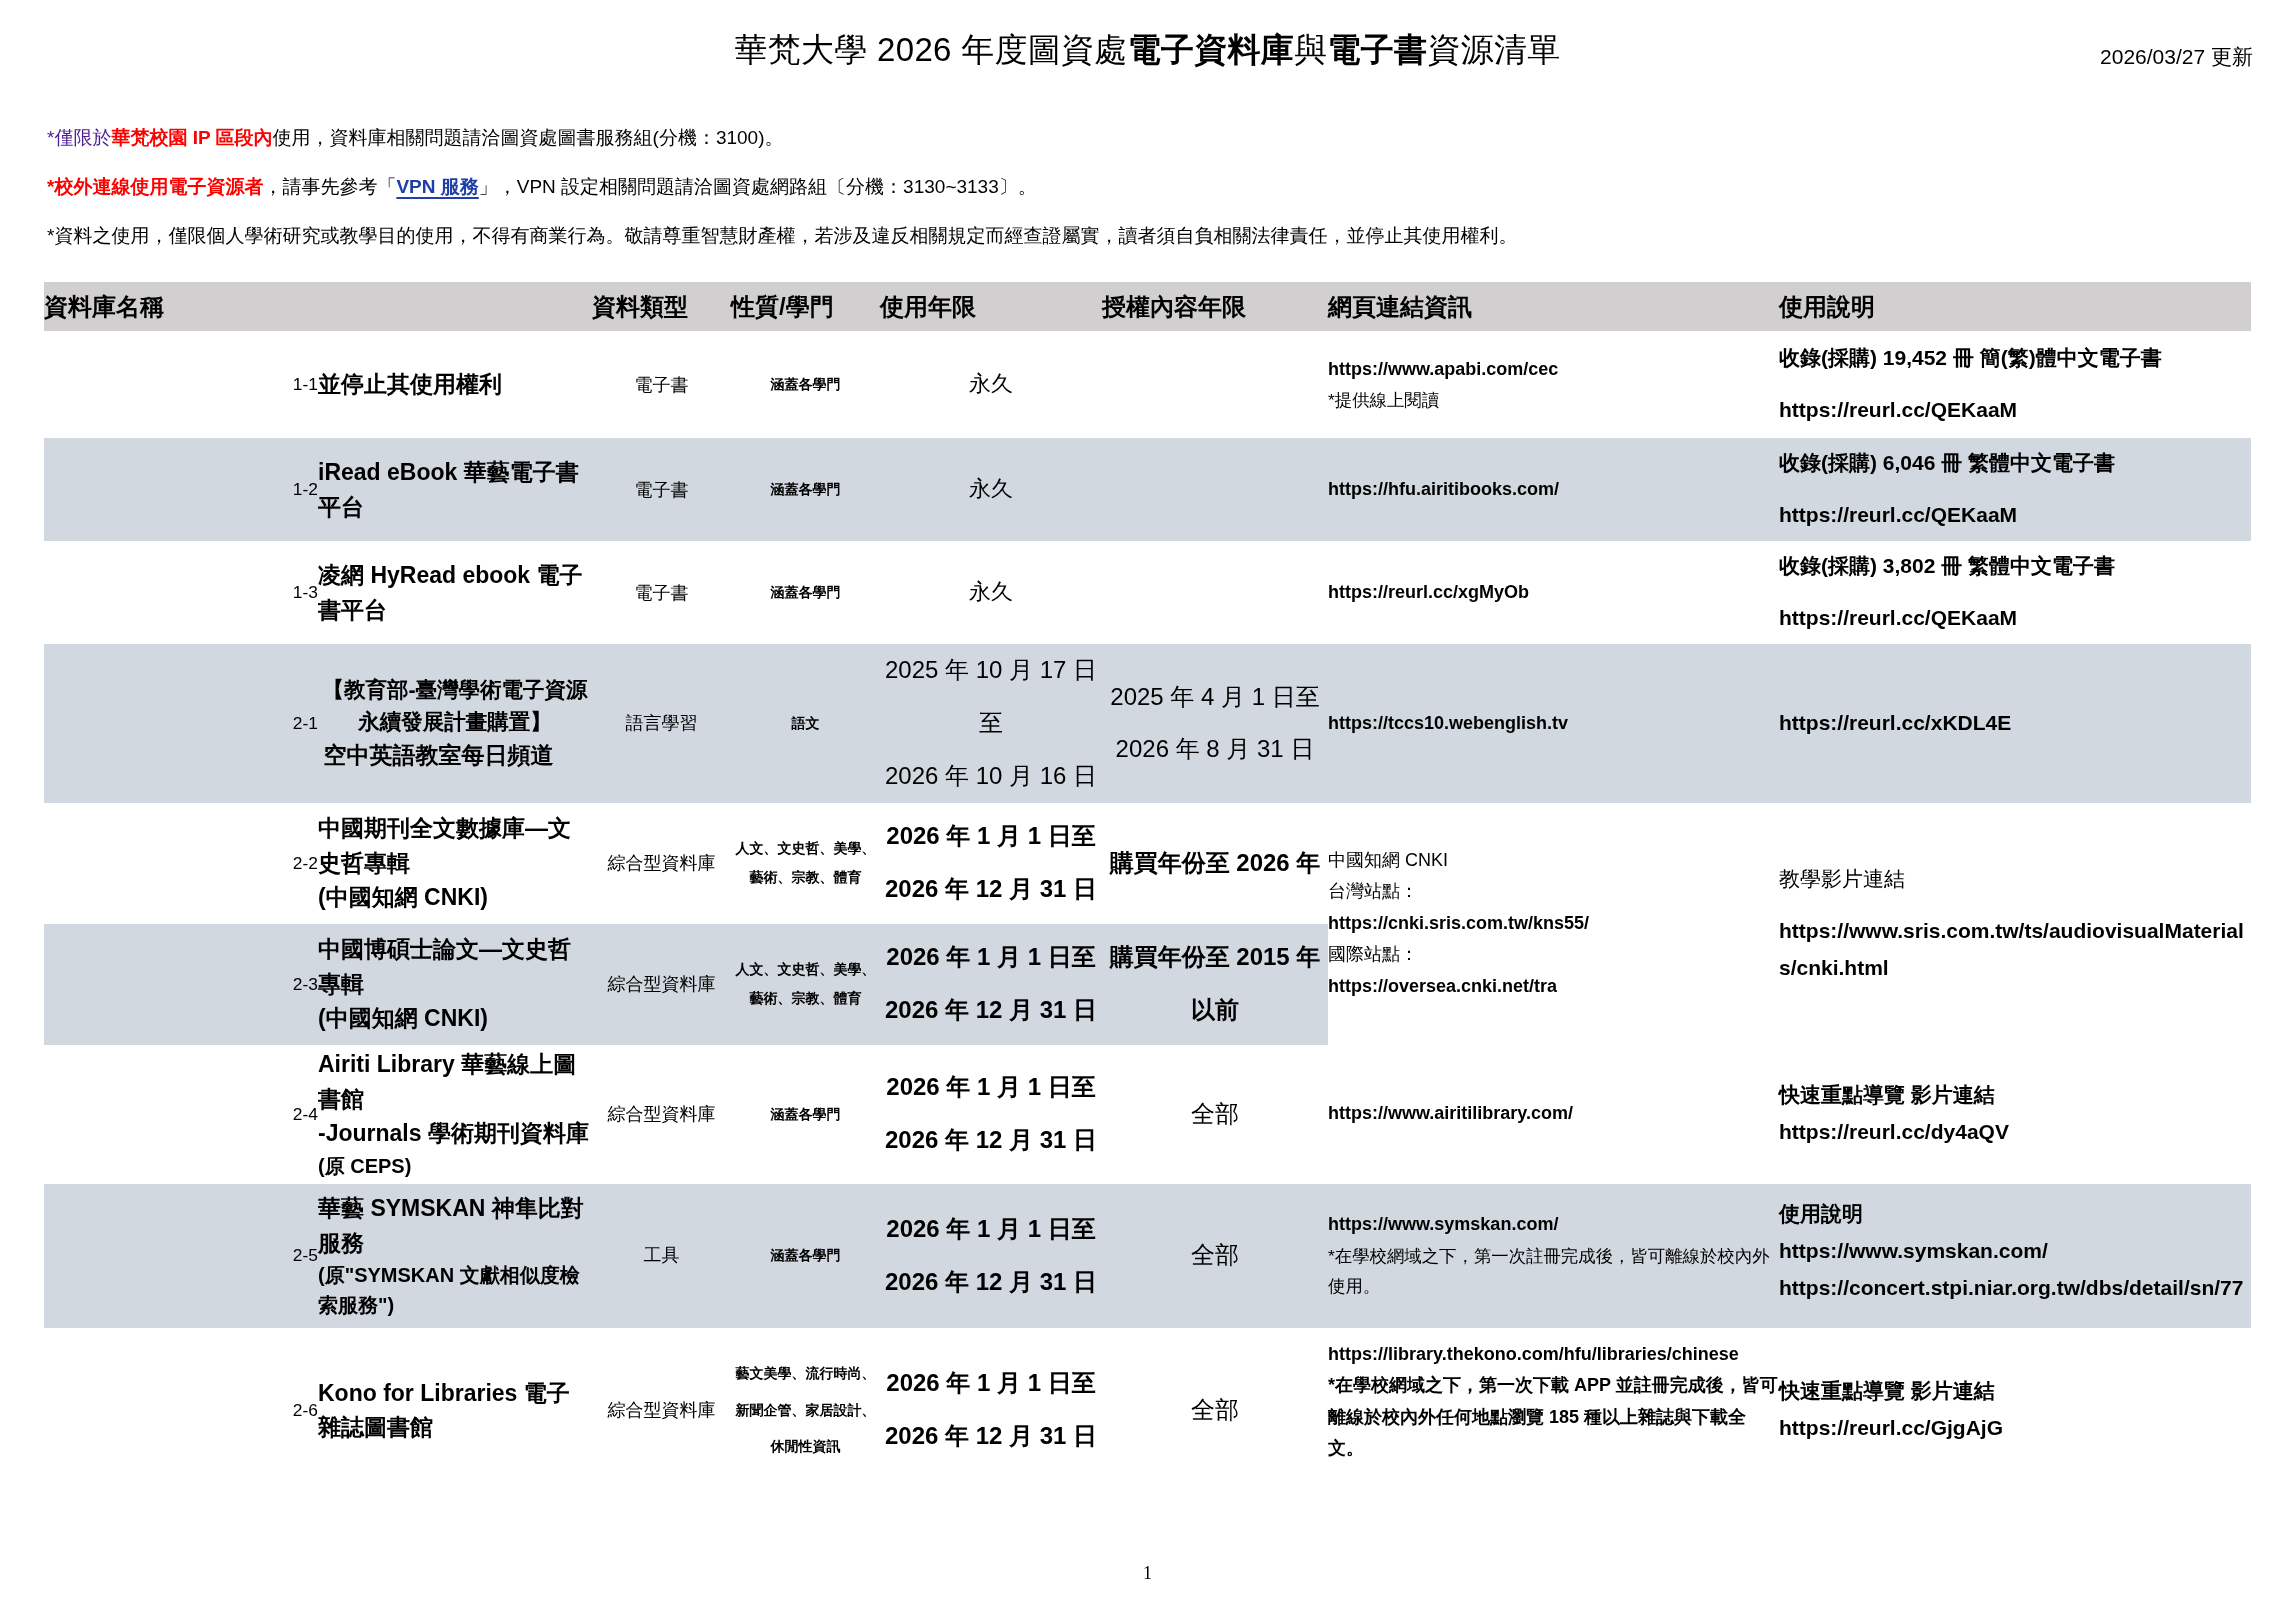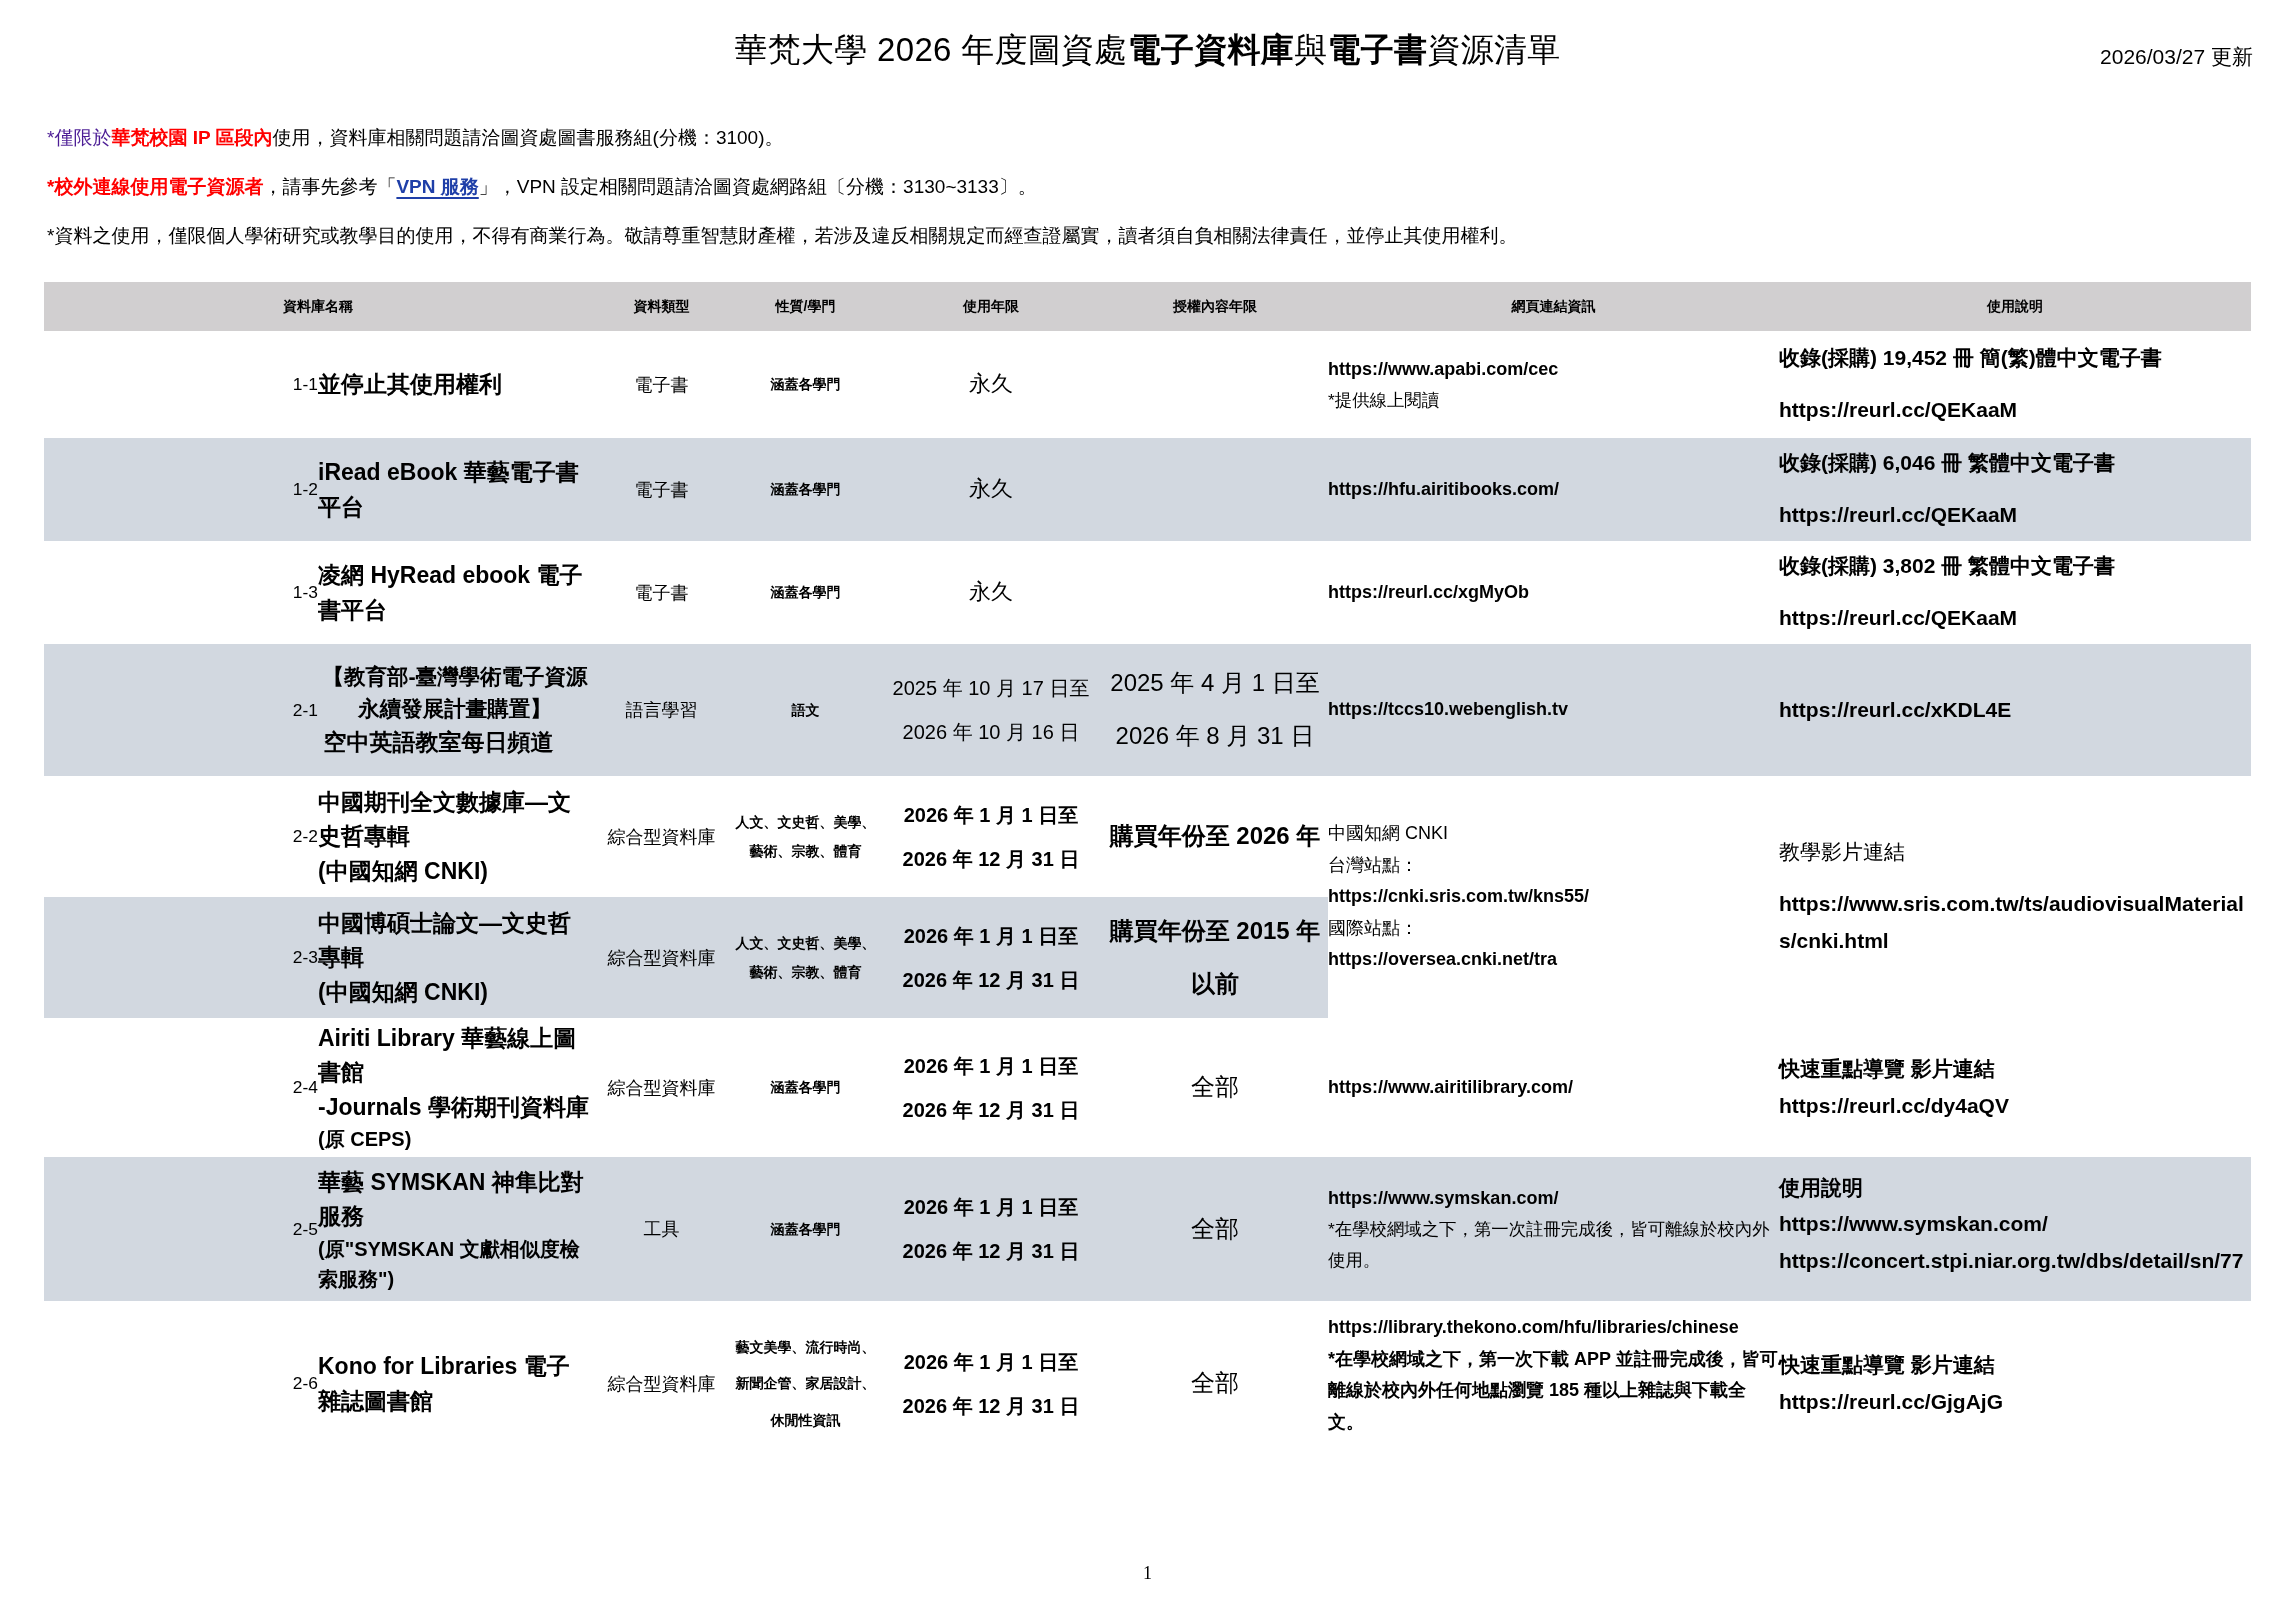--- a/index.html
+++ b/index.html
@@ -84,23 +84,23 @@
   }
   table.db-table th,
   table.db-table td {
     border: none;
     vertical-align: middle;
     padding: 0;
   }
   thead th {
     background: #d1cfd0;
     height: 49px;
-    font-size: 14px;
-    font-weight: bold;
-    text-align: center;
+    font-size: 24px;
+    font-weight: bold;
+    text-align: left;
   }
   thead th.th-name { width: 548px; }
   thead th.th-type { width: 139px; }
   thead th.th-field { width: 149px; }
   thead th.th-period { width: 222px; }
   thead th.th-license { width: 226px; }
   thead th.th-link { width: 451px; }
   thead th.th-usage { width: 472px; }
 
   tbody tr.shade > td { background: #d2d8e0; }
@@ -128,21 +128,21 @@
     text-align: center;
     line-height: 1.45;
   }
   td.c-field {
     font-size: 14px;
     text-align: center;
     line-height: 2.05;
     font-weight: bold;
   }
   td.c-period {
-    font-size: 20px;
+    font-size: 24px;
     text-align: center;
     line-height: 2.2;
     font-weight: bold;
   }
   td.c-period.plainweight { font-weight: normal; }
   td.c-license {
     font-size: 24px;
     text-align: center;
     line-height: 2.2;
     font-weight: bold;

